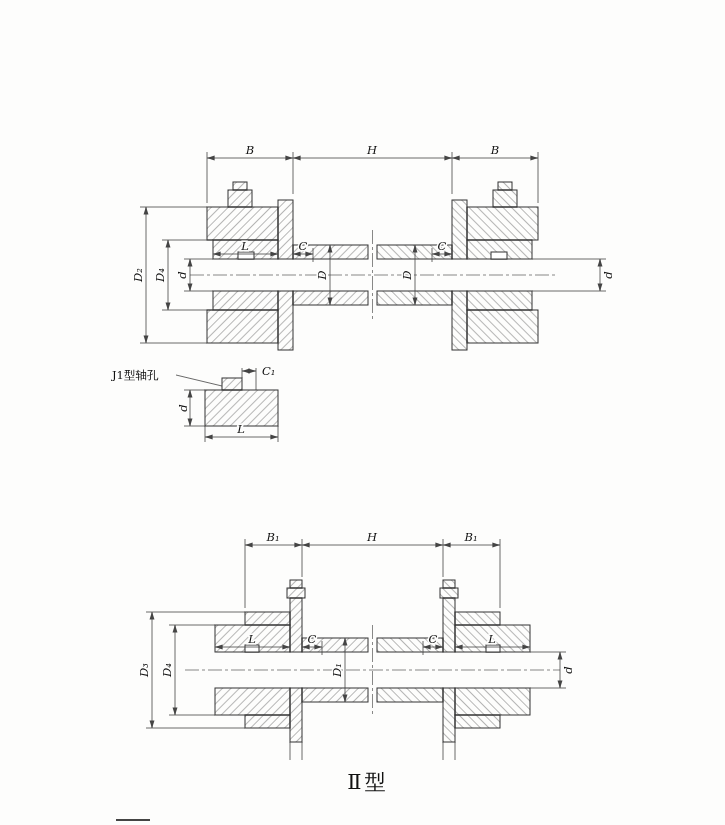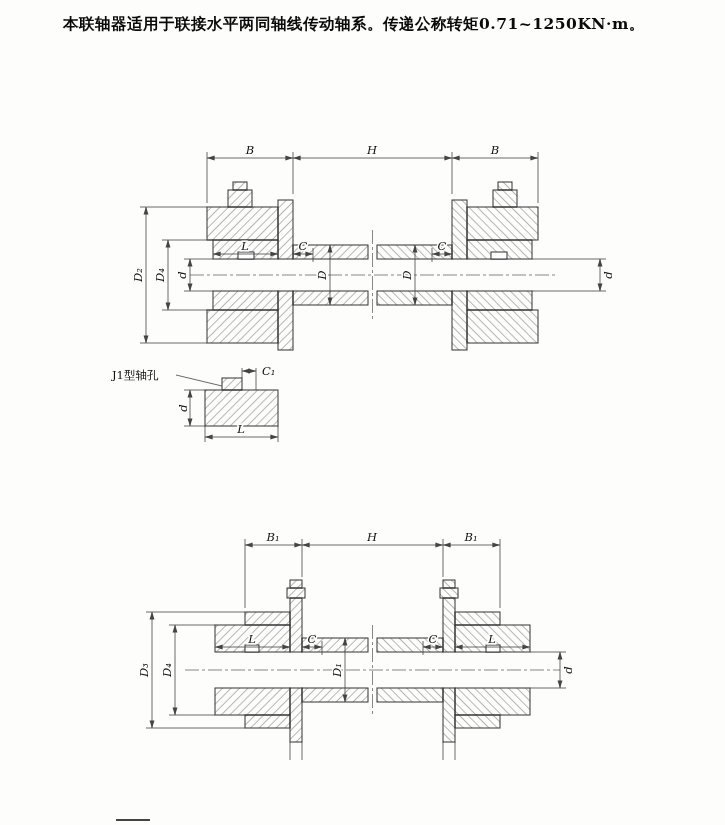--- a/index.html
+++ b/index.html
@@ -36,21 +36,20 @@
   }
   text.dl{text-anchor:middle;}
   text.dls{text-anchor:start;}
   text.cjk{font-style:normal;font-size:11.5px;}
 </style>
 </head>
 <body>
 
 <div class="page">
 
-  <div class="intro">本联轴器适用于联接水平两同轴线传动轴系。传递公称转矩0.71~1250KN·m。</div>
 
   <svg width="725" height="740" viewBox="0 0 725 740">
     <defs>
       <pattern id="hatchL" width="6" height="6" patternUnits="userSpaceOnUse" patternTransform="rotate(45)">
         <line x1="0" y1="0" x2="0" y2="6" stroke="#4a4a4a" stroke-width="0.8"></line>
       </pattern>
       <pattern id="hatchR" width="6" height="6" patternUnits="userSpaceOnUse" patternTransform="rotate(-45)">
         <line x1="0" y1="0" x2="0" y2="6" stroke="#4a4a4a" stroke-width="0.8"></line>
       </pattern>
       <marker id="arr" viewBox="0 0 10 8" refX="9.5" refY="4" markerWidth="10" markerHeight="8" orient="auto-start-reverse">
@@ -211,15 +210,16 @@
       <line class="dln" x1="423" y1="577" x2="443" y2="577"></line>
       <text class="dl" x="433" y="573">C</text>
 
       <line class="dln" x1="455" y1="577" x2="530" y2="577"></line>
       <text class="dl" x="492" y="573">L</text>
 
       <path class="dim" d="M290,672 V690 M302,672 V690 M443,672 V690 M455,672 V690"></path>
     </g>
   </svg>
 
+  <div class="caption cap2">Ⅱ型</div>
 
   <div class="footrule"></div>
 </div>
 
 </body></html>

